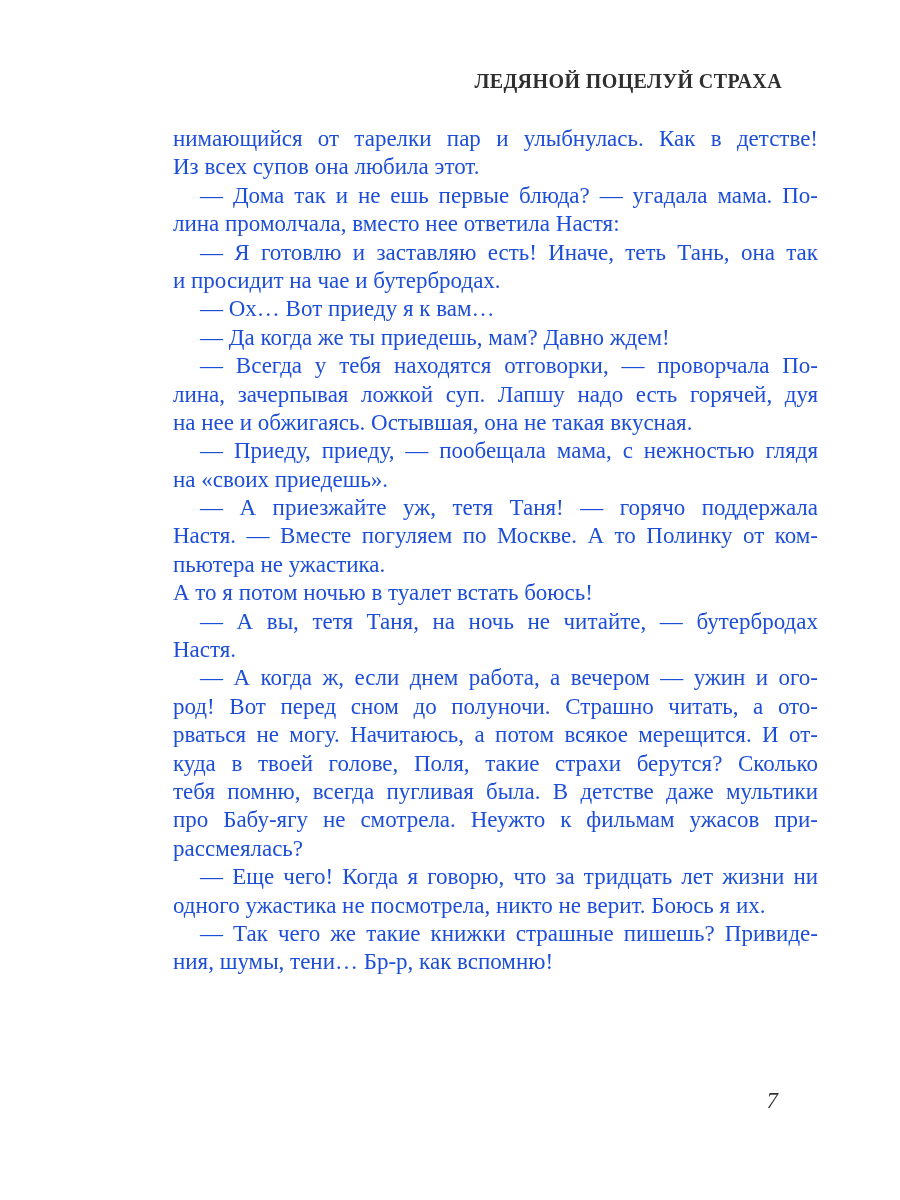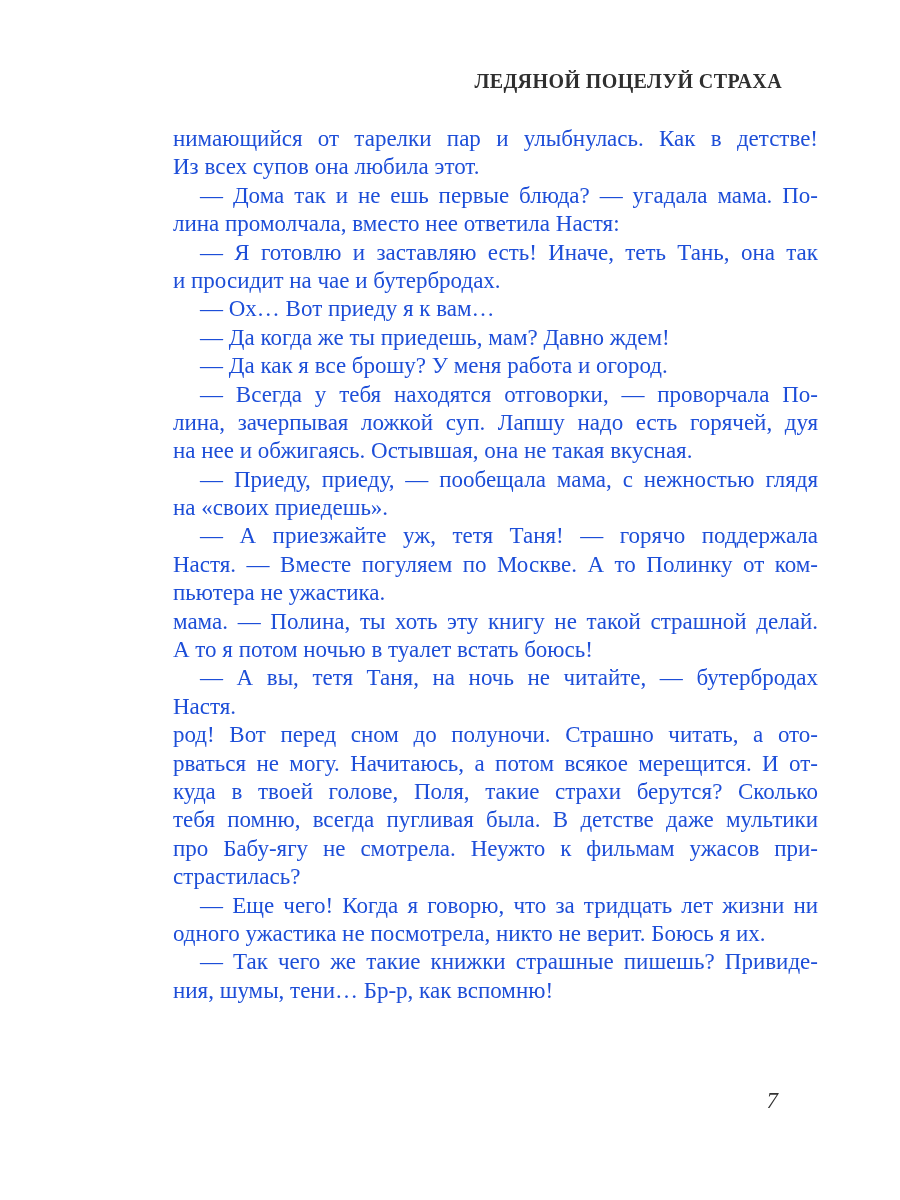--- a/index.html
+++ b/index.html
@@ -81,51 +81,48 @@
         <div class="line indent">— Я готовлю и заставляю есть! Иначе, теть Тань, она так</div>
         <div class="line last">и просидит на чае и бутербродах.</div>
       </div>
       <div class="para">
         <div class="line last indent">— Ох… Вот приеду я к вам…</div>
       </div>
       <div class="para">
         <div class="line last indent">— Да когда же ты приедешь, мам? Давно ждем!</div>
       </div>
       <div class="para">
-        <div class="line last indent">— Да как я все брошу? У меня работа и огород.</div>
-      </div>
-      <div class="para">
         <div class="line indent">— Всегда у тебя находятся отговорки, — проворчала По-</div>
         <div class="line">лина, зачерпывая ложкой суп. Лапшу надо есть горячей, дуя</div>
         <div class="line last">на нее и обжигаясь. Остывшая, она не такая вкусная.</div>
       </div>
       <div class="para">
         <div class="line indent">— Приеду, приеду, — пообещала мама, с нежностью глядя</div>
         <div class="line last">на «своих приедешь».</div>
       </div>
       <div class="para">
         <div class="line indent">— А приезжайте уж, тетя Таня! — горячо поддержала</div>
         <div class="line">Настя. — Вместе погуляем по Москве. А то Полинку от ком-</div>
         <div class="line last">пьютера не ужастика.</div>
       </div>
       <div class="para">
-        <div class="line">мама. — Полина, ты хоть эту книгу не такой страшной делай.</div>
         <div class="line last">А то я потом ночью в туалет встать боюсь!</div>
       </div>
       <div class="para">
         <div class="line indent">— А вы, тетя Таня, на ночь не читайте, — бутербродах</div>
         <div class="line last">Настя.</div>
       </div>
       <div class="para">
+        <div class="line indent">— А когда ж, если днем работа, а вечером — ужин и ого-</div>
         <div class="line">род! Вот перед сном до полуночи. Страшно читать, а ото-</div>
         <div class="line">рваться не могу. Начитаюсь, а потом всякое мерещится. И от-</div>
         <div class="line">куда в твоей голове, Поля, такие страхи берутся? Сколько</div>
         <div class="line">тебя помню, всегда пугливая была. В детстве даже мультики</div>
         <div class="line">про Бабу-ягу не смотрела. Неужто к фильмам ужасов при-</div>
-        <div class="line last">страстилась?</div>
+        <div class="line last">рассмеялась?</div>
       </div>
       <div class="para">
         <div class="line indent">— Еще чего! Когда я говорю, что за тридцать лет жизни ни</div>
         <div class="line last">одного ужастика не посмотрела, никто не верит. Боюсь я их.</div>
       </div>
       <div class="para">
         <div class="line indent">— Так чего же такие книжки страшные пишешь? Привиде-</div>
         <div class="line last">ния, шумы, тени… Бр-р, как вспомню!</div>
       </div>
     </div>

